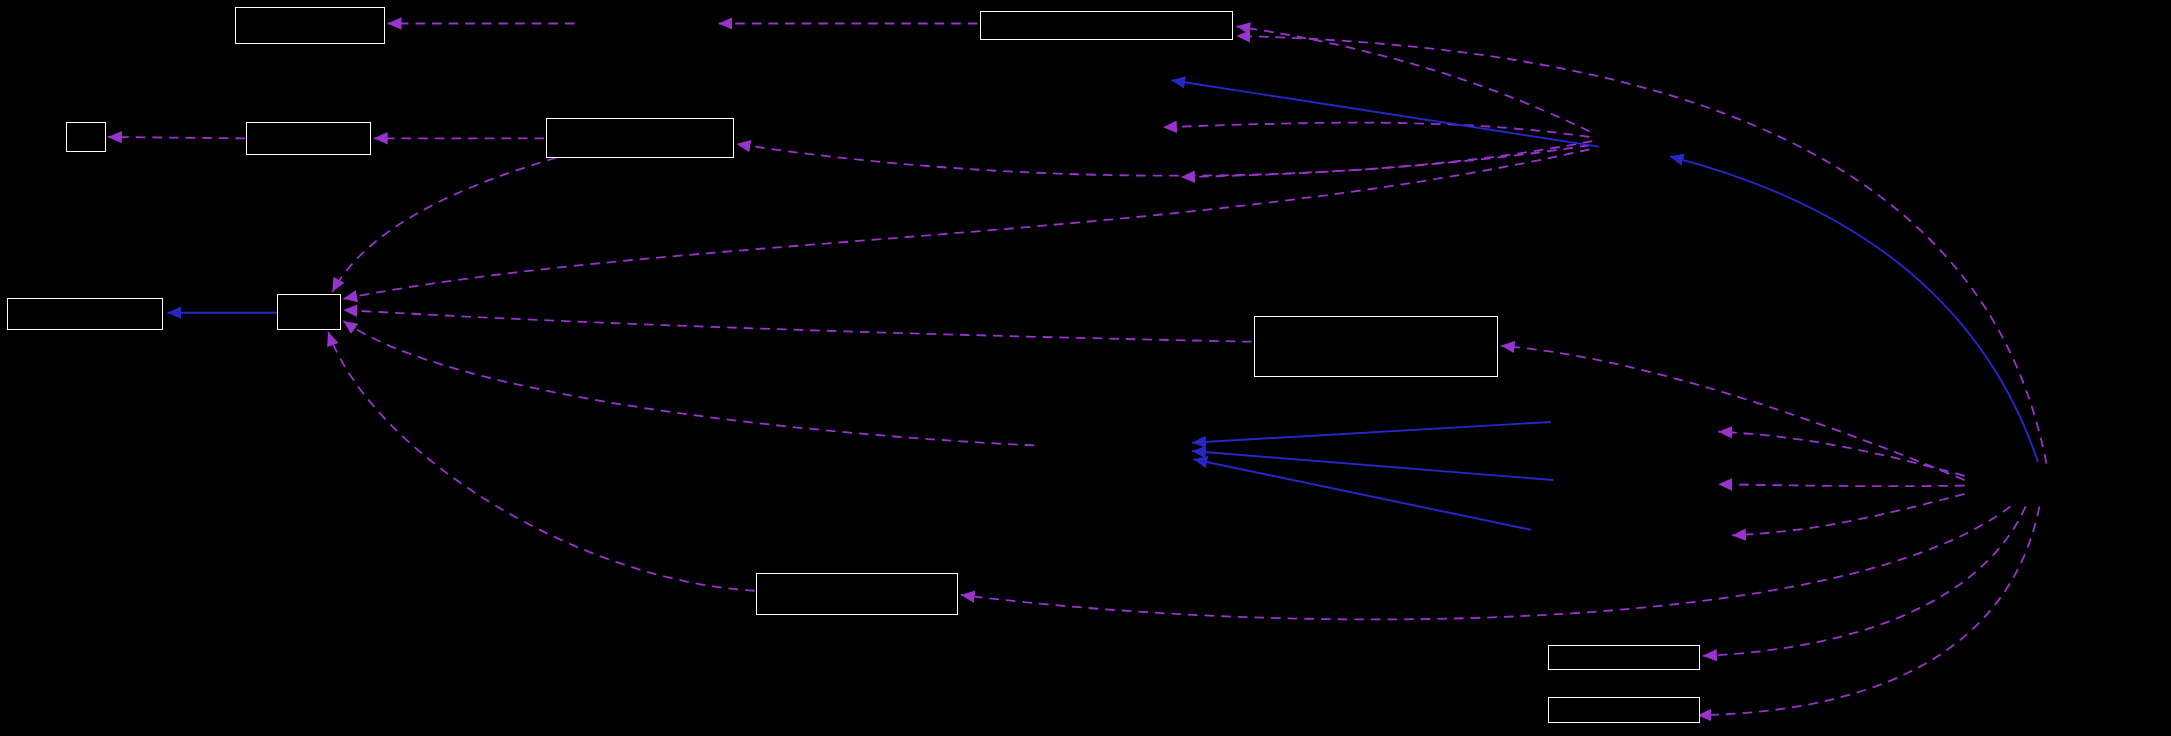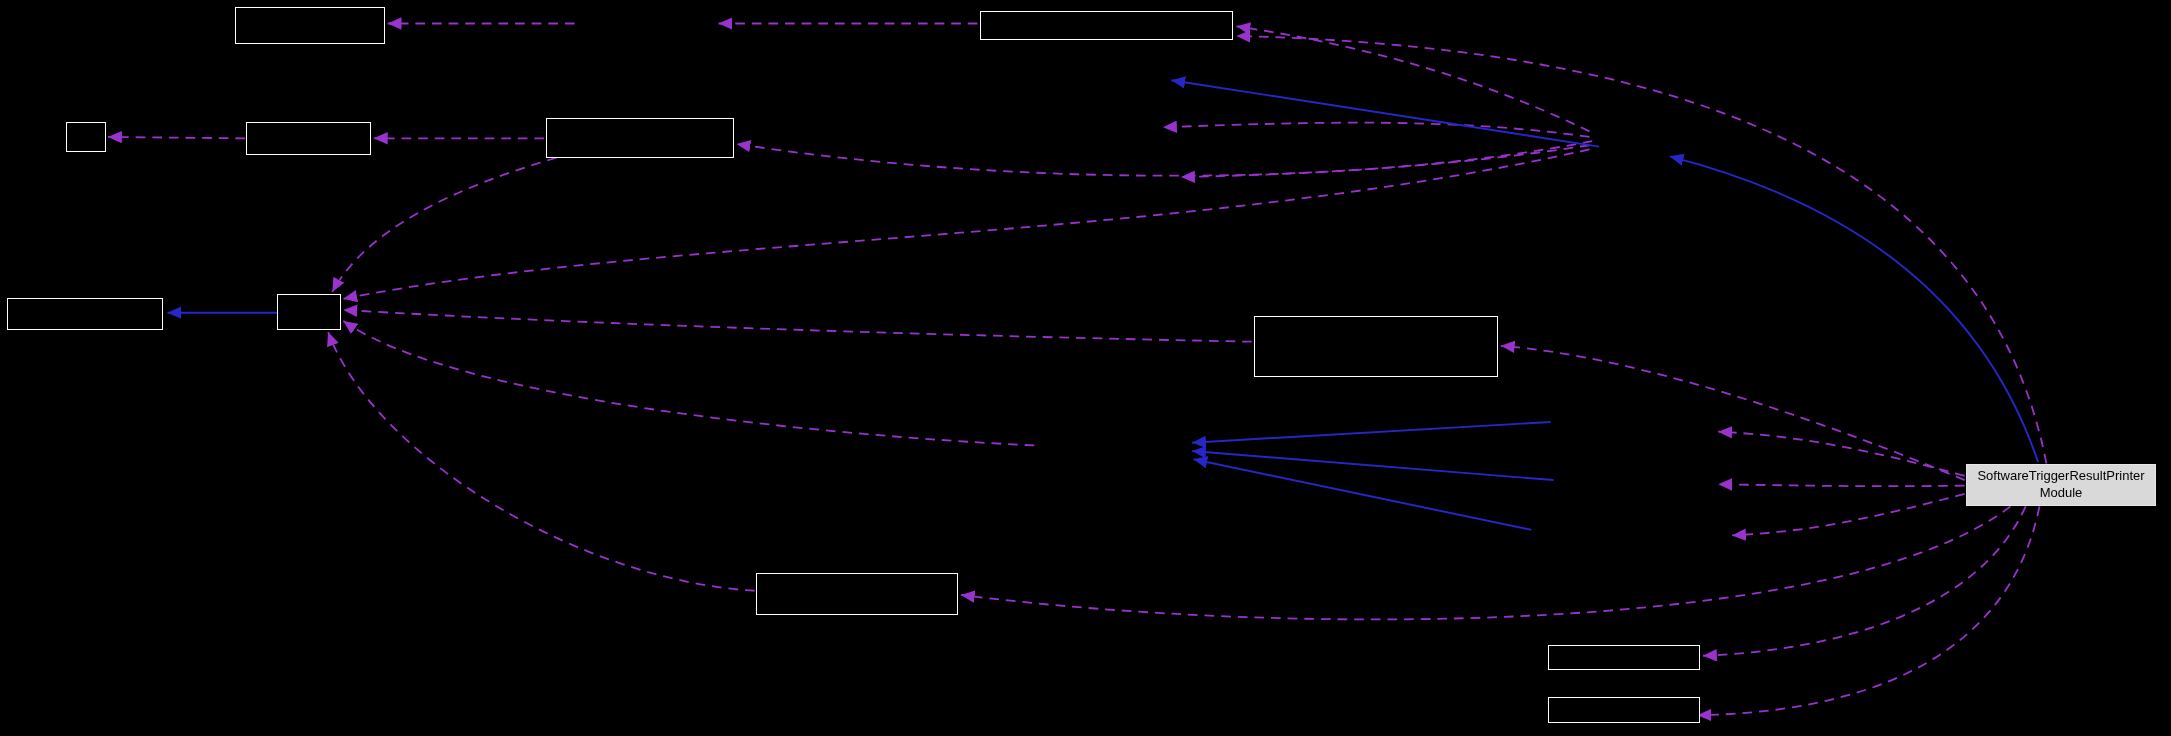--- a/index.html
+++ b/index.html
@@ -102,18 +102,14 @@
   <div class="node" style="left:66px;  top:122px; width:40px;  height:30px;"></div>
   <div class="node" style="left:246px; top:122px; width:125px; height:33px;"></div>
   <div class="node" style="left:546px; top:118px; width:188px; height:40px;"></div>
   <div class="node" style="left:7px;   top:298px; width:156px; height:32px;"></div>
   <div class="node" style="left:277px; top:294px; width:64px;  height:36px;"></div>
   <div class="node" style="left:1254px;top:316px; width:244px; height:61px;"></div>
   <div class="node" style="left:756px; top:573px; width:202px; height:42px;"></div>
   <div class="node" style="left:1548px;top:645px; width:152px; height:25px;"></div>
   <div class="node" style="left:1548px;top:697px; width:152px; height:26px;"></div>
 
-  <div class="node-highlight" style="left:1966px; top:464px; width:190px; height:42px;">
-    <span>SoftwareTriggerResultPrinter</span>
-    <span>Module</span>
-  </div>
 
 </div>
 
 </body></html>

